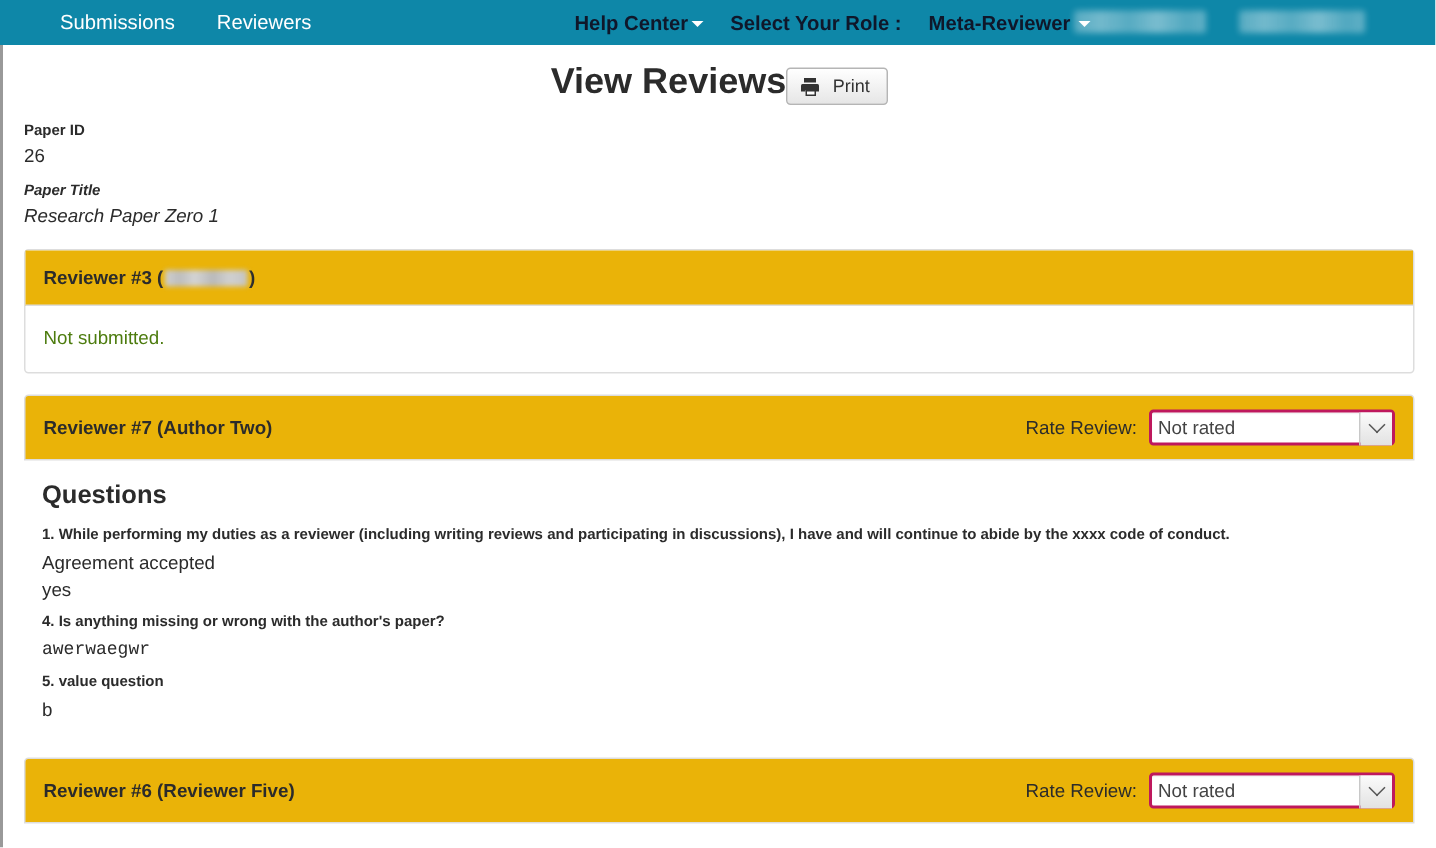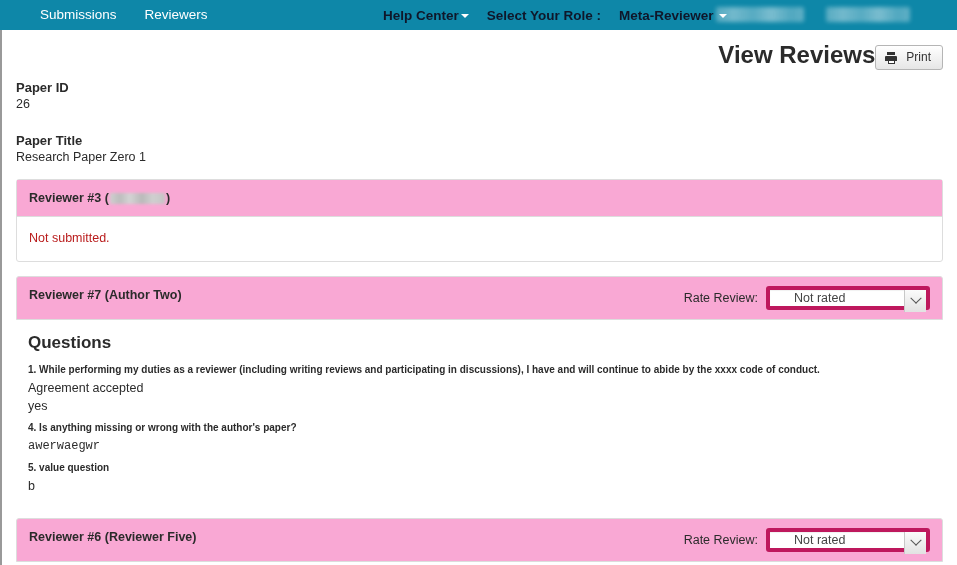--- a/index.html
+++ b/index.html
@@ -75,21 +75,21 @@
     background: #fff;
   }
   .container {
     padding: 0 8px 0 14px;
     position: relative;
   }
 
   .title-row {
     display: flex;
     align-items: flex-start;
-    justify-content: flex-end;
+    justify-content: center;
     padding-top: 10px;
   }
   .page-title {
     font-size: 24px;
     font-weight: bold;
     color: #2b2b2b;
     margin: 0;
     line-height: 30px;
   }
   .print-btn {
@@ -117,45 +117,45 @@
     content: ""; position: absolute; left: 0; top: 3.5px; width: 12px; height: 5.5px;
     background: #333; border-radius: 1px 1px 0 0;
   }
   .printer-paper {
     position: absolute; left: 2.5px; bottom: -1px; width: 7px; height: 4px;
     background: #fff; border: 1px solid #333; z-index: 2;
   }
 
   .field-block { margin-top: 12px; }
   .field-label {
-    font-size: 13px;
+    font-size: 10px;
     font-weight: bold;
     color: #2b2b2b;
     line-height: 16px;
   }
   .field-value {
     font-size: 12.5px;
     color: #2b2b2b;
     line-height: 16px;
   }
 
   
   .panel {
     border: 1px solid #dddddd;
     border-radius: 3px;
     margin-top: 14px;
     background: #fff;
     margin-right: 6px;
   }
   .panel-heading {
-    background: #f9a8d4;
+    background: #eab308;
     border-bottom: 1px solid #dddddd;
     padding: 9px 12px;
     display: flex;
-    align-items: flex-start;
+    align-items: center;
     justify-content: space-between;
     min-height: 36px;
   }
   .panel-title {
     font-size: 12.5px;
     font-weight: bold;
     color: #2b2b2b;
     line-height: 18px;
     display: flex;
     align-items: center;
@@ -178,26 +178,26 @@
     gap: 8px;
   }
   .rate-label {
     font-size: 12.5px;
     color: #2b2b2b;
     white-space: nowrap;
   }
   .rate-select {
     width: 164px;
     height: 24px;
-    border: 4px solid #be185d;
+    border: 2px solid #be185d;
     border-radius: 3px;
     background: #ffffff;
     font-size: 12.5px;
     color: #444;
-    padding: 0 26px 0 24px;
+    padding: 0 26px 0 4px;
     display: flex;
     align-items: center;
     position: relative;
     cursor: pointer;
     box-shadow: inset 0 1px 1px rgba(0,0,0,0.06);
   }
   .rate-select .sel-btn {
     position: absolute;
     right: 0; top: 0;
     width: 22px; height: 22px;
@@ -208,21 +208,21 @@
   .chev {
     width: 8px; height: 8px;
     border-right: 1.6px solid #555;
     border-bottom: 1.6px solid #555;
     transform: rotate(45deg) translate(-2px,-2px);
   }
 
   .panel-body { padding: 8px 12px 12px 12px; }
   .not-submitted {
     font-size: 12.5px;
-    color: #b91c1c;
+    color: #4d7c0f;
     line-height: 18px;
     padding: 4px 0 2px 0;
   }
 
   .questions-head {
     font-size: 17px;
     font-weight: bold;
     color: #2b2b2b;
     margin: 6px 0 8px 0;
     line-height: 22px;
@@ -278,21 +278,21 @@
           </span>
         <span>Print</span>
       </button>
     </div>
 
     <div class="field-block" style="margin-top:10px;">
       <div class="field-label">Paper ID</div>
       <div class="field-value">26</div>
     </div>
 
-    <div class="field-block" style="margin-top:21px;">
+    <div class="field-block" style="margin-top:8px;font-style:italic;">
       <div class="field-label">Paper Title</div>
       <div class="field-value">Research Paper Zero 1</div>
     </div>
 
     <div class="panel" style="margin-top:14px;">
       <div class="panel-heading">
         <div class="panel-title">
           <span>Reviewer #3 (</span>
           <span class="redacted-inline"></span>
           <span>)</span>

